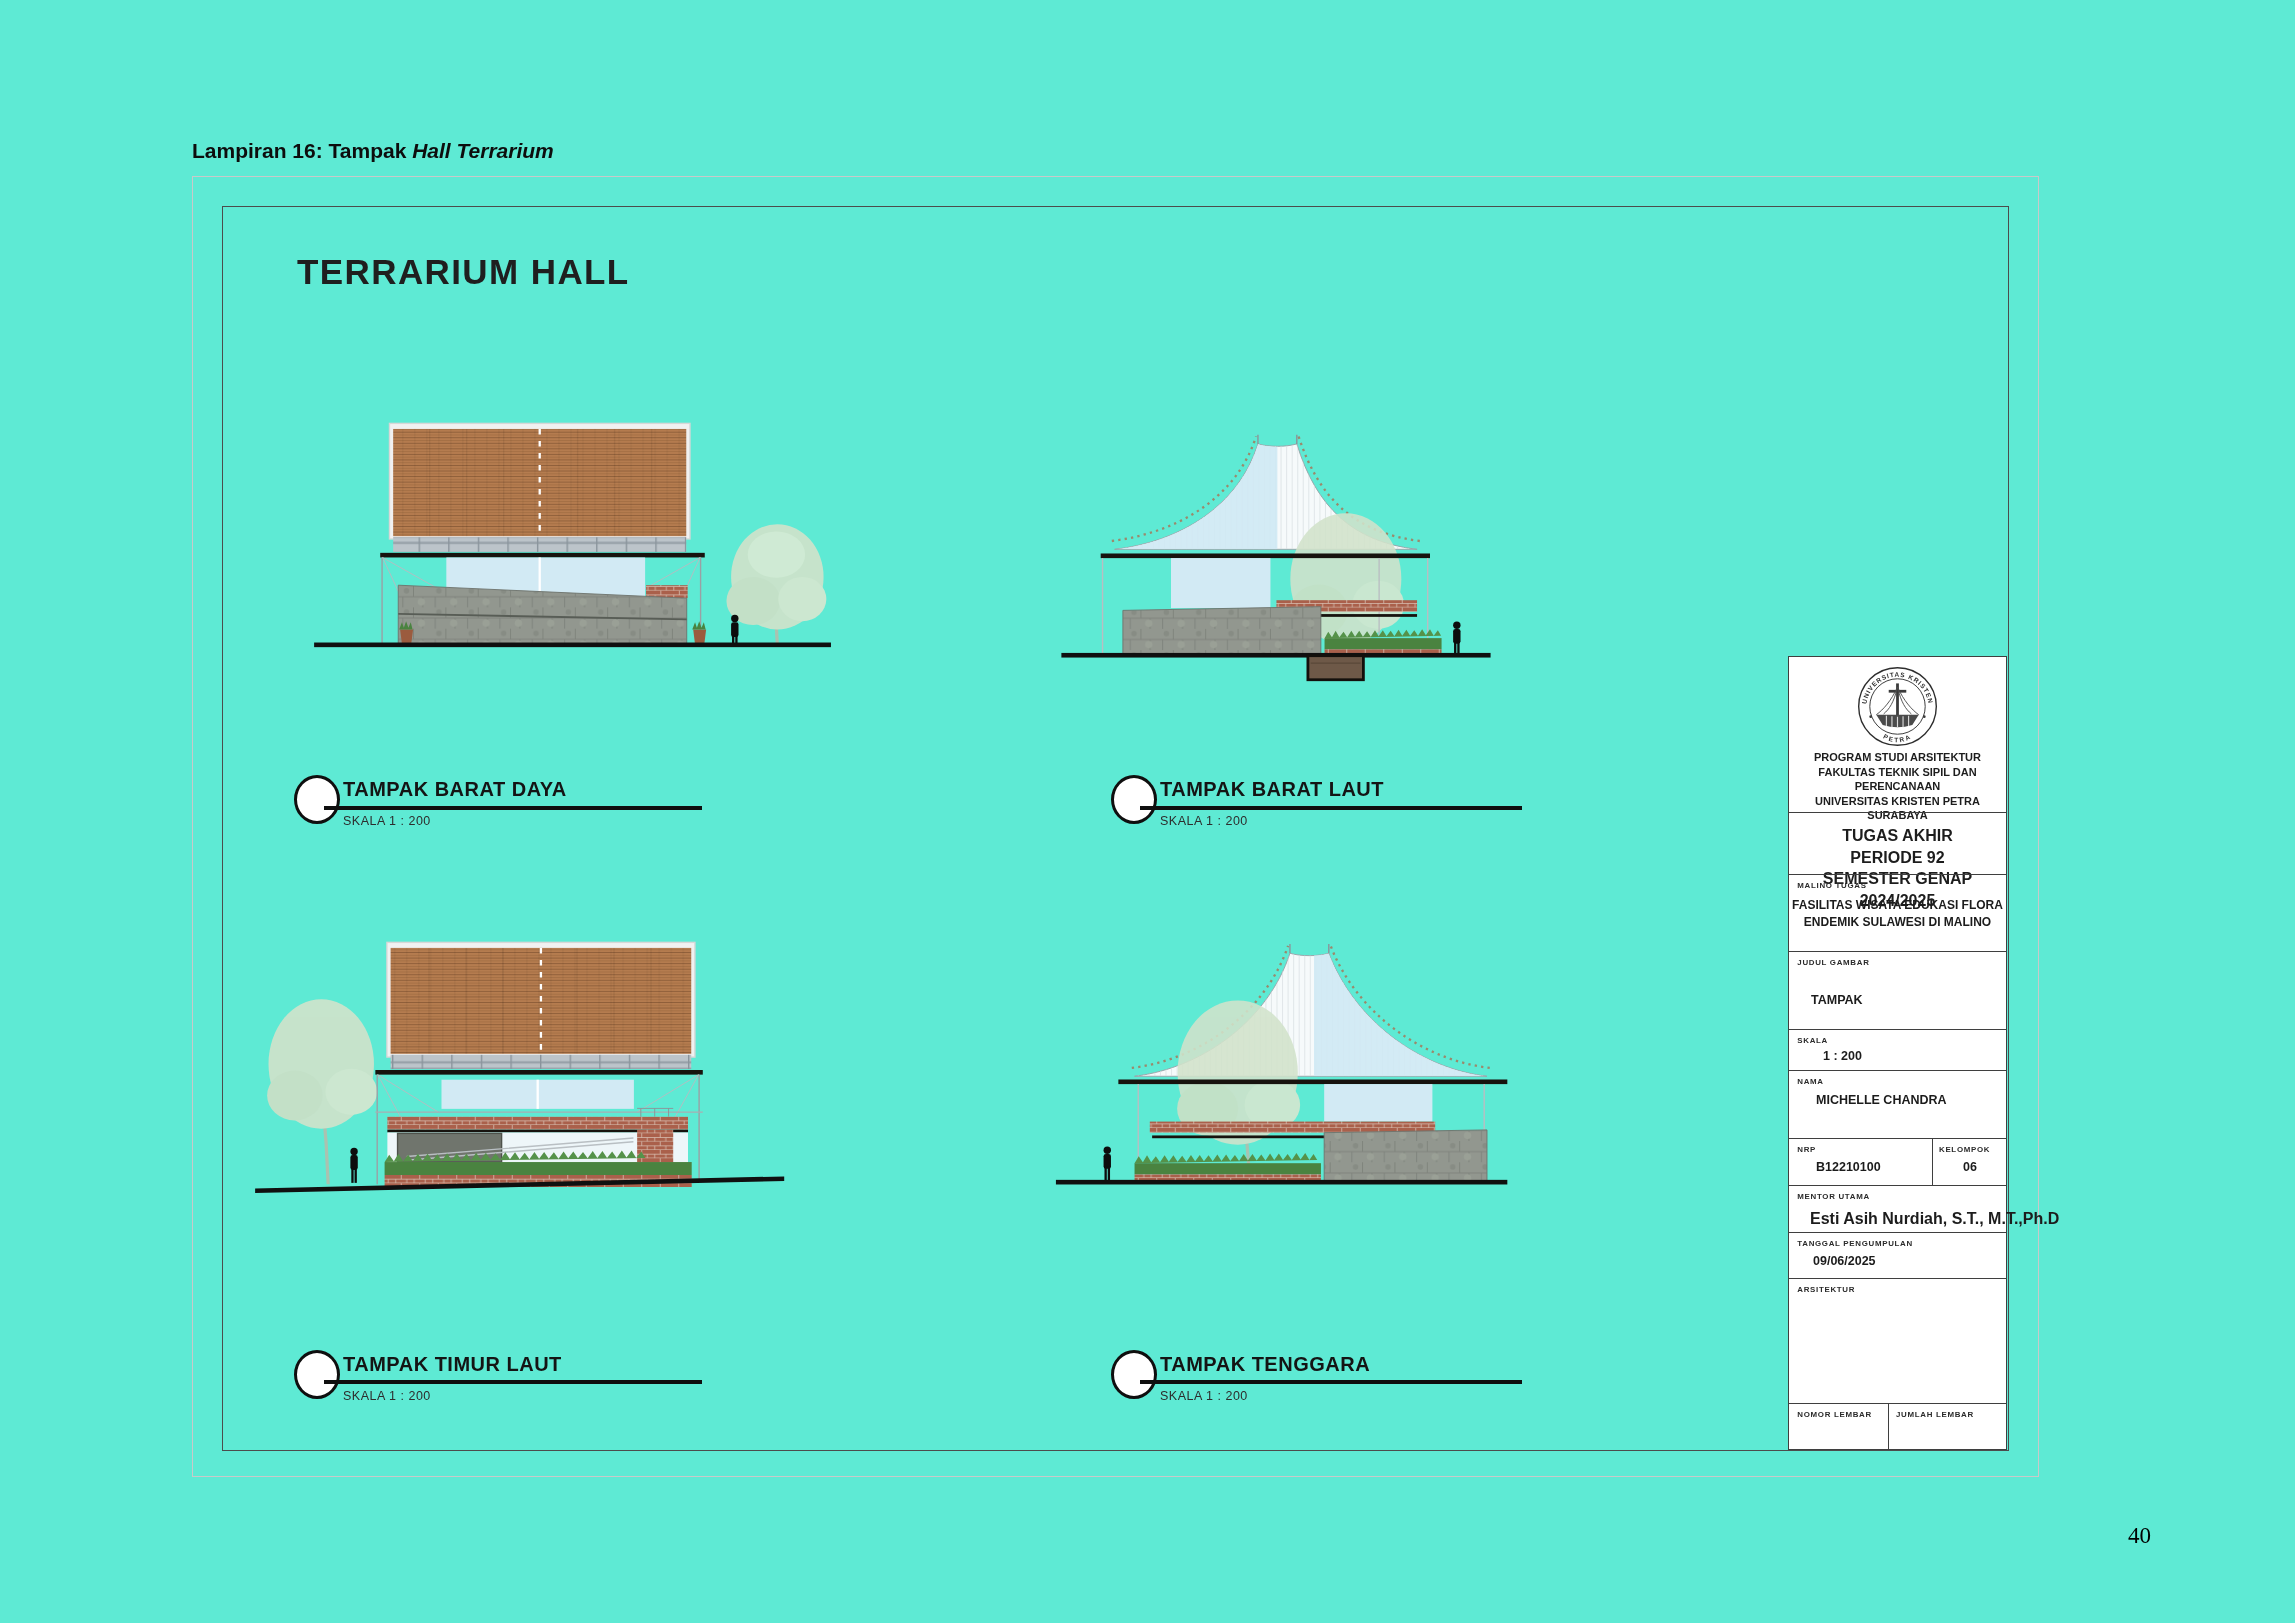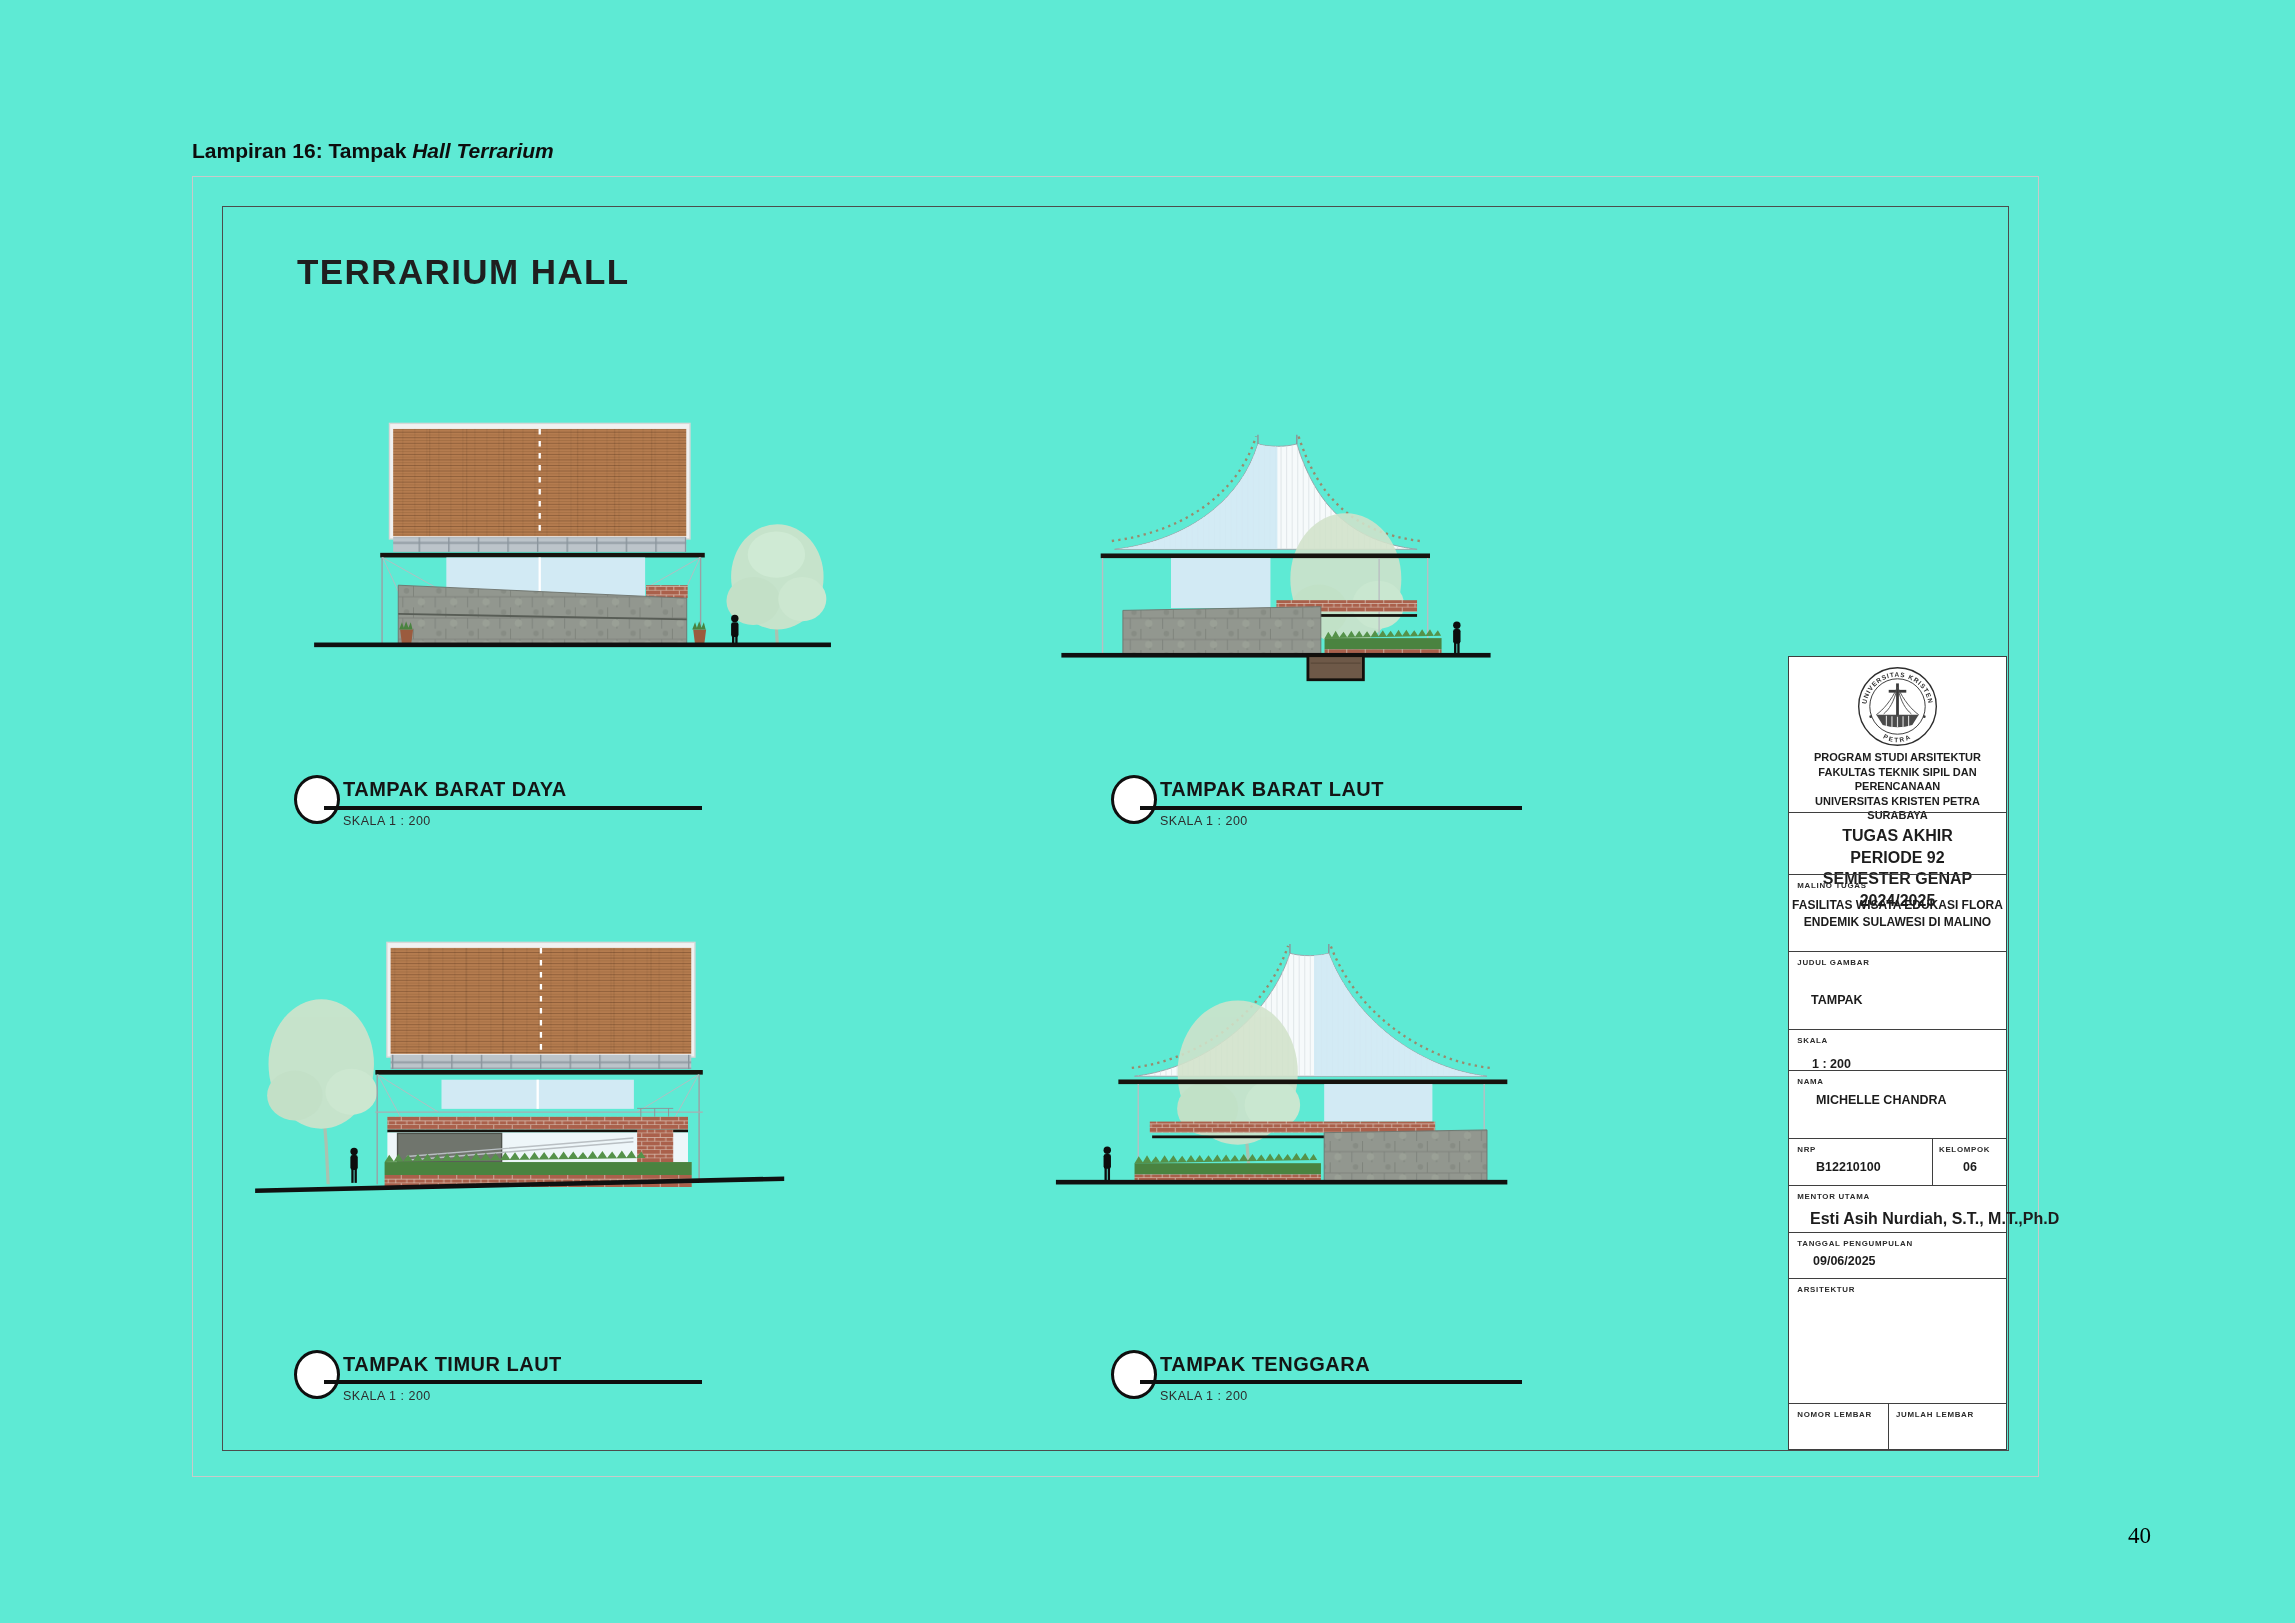--- a/index.html
+++ b/index.html
@@ -394,21 +394,21 @@
 ENDEMIK SULAWESI DI MALINO</div>
     </div>
 
     <div class="tb-row" style="top:294px;height:78px;">
       <div class="tb-small">JUDUL GAMBAR</div>
       <div class="tb-val" style="left:22px;top:41px;">TAMPAK</div>
     </div>
 
     <div class="tb-row" style="top:372px;height:41px;">
       <div class="tb-small">SKALA</div>
-      <div class="tb-val" style="left:23px;top:19.4px;margin-top:8px;">1 : 200</div>
+      <div class="tb-val" style="left:34px;top:19.4px;">1 : 200</div>
     </div>
 
     <div class="tb-row" style="top:413px;height:68px;">
       <div class="tb-small">NAMA</div>
       <div class="tb-val" style="left:27px;top:22px;">MICHELLE CHANDRA</div>
     </div>
 
     <div class="tb-row" style="top:481px;height:47px;">
       <div class="tb-small">NRP</div>
       <div class="tb-val" style="left:27px;top:21px;">B12210100</div>

